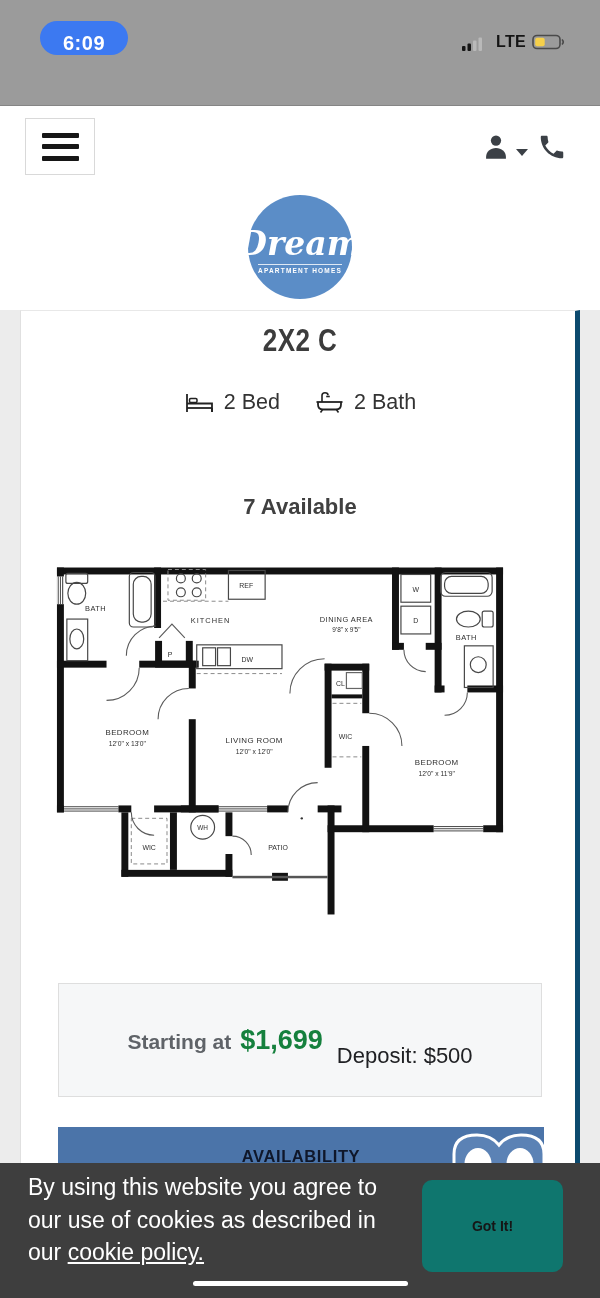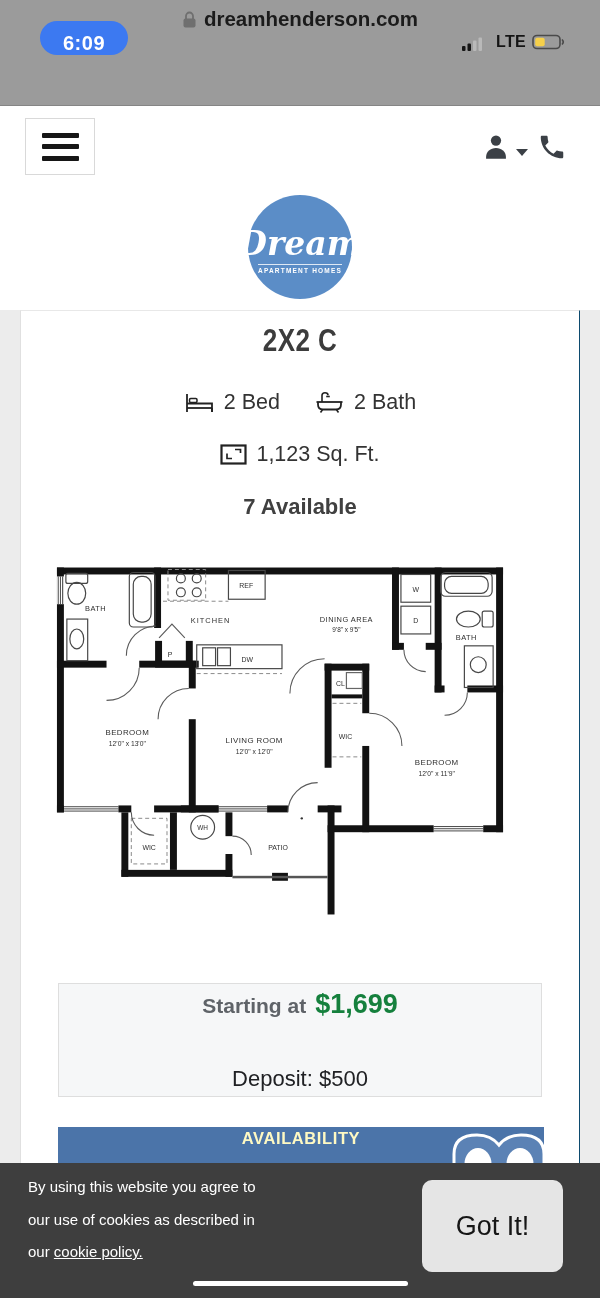--- a/index.html
+++ b/index.html
@@ -27,48 +27,48 @@
   .icon-caret{left:515px;top:42px;}
   .icon-phone{left:537px;top:26px;}
   .logo{left:248px;top:89px;width:104px;height:104px;border-radius:50%;background:#5b8dc7;
         display:flex;flex-direction:column;align-items:center;justify-content:center;font-weight:bold;}
   .logo-name{font-family:"DejaVu Serif",serif;font-style:italic;font-size:33px;color:#fff;line-height:1;margin-top:6px;}
   .logo-sub{font-size:6.5px;color:#fff;letter-spacing:1.2px;margin-top:4px;border-top:1px solid rgba(255,255,255,.8);padding-top:2px;}
 
   
   .pagebg{left:0;top:310px;width:600px;height:988px;background:#ececec;}
   .card{left:20px;top:310px;width:560px;height:988px;background:#fff;
-        border-left:1px solid #e0e0e0;border-right:1px solid #0c4a6e;border-top:1px solid #e8e8e8;box-sizing:border-box;}
+        border-left:1px solid #e0e0e0;border-right:5px solid #0c4a6e;border-top:1px solid #e8e8e8;box-sizing:border-box;}
   .plan-title{left:0;top:12px;width:558px;text-align:center;font-size:31px;font-weight:700;color:#3c3c3c;
               transform:scaleX(.84);letter-spacing:.5px;}
   .featrow{left:0;width:558px;display:flex;align-items:center;justify-content:center;gap:34px;}
   .feat1{top:74px;height:34px;}
   .feat2{top:126px;height:34px;}
   .feat{display:flex;align-items:center;gap:9px;font-size:21.5px;color:#333;}
   .avail{left:0;top:183px;width:558px;text-align:center;font-size:22px;font-weight:700;color:#404040;}
   .floorplan{left:31px;top:250px;width:456px;height:360px;}
 
   .pricebox{left:37px;top:672px;width:484px;height:114px;background:#f6f7f8;border:1px solid #dedede;box-sizing:border-box;
-            display:flex;flex-direction:column;align-items:center;justify-content:center;gap:14px;}
+            display:flex;align-items:center;justify-content:center;gap:14px;}
   .price-line1{display:flex;align-items:baseline;gap:9px;}
   .price-label{font-size:21px;font-weight:700;color:#5f6368;}
   .price-value{font-size:27px;font-weight:700;color:#15803d;}
   .price-deposit{font-size:22px;color:#202124;margin-top:32px;}
 
   .availability{left:37px;top:816px;width:486px;height:172px;background:#4b74a9;}
-  .availability-header{padding-top:2px;text-align:center;font-size:16.5px;font-weight:700;color:#fef9c3;letter-spacing:.6px;}
+  .availability-header{padding-top:20px;text-align:center;font-size:16.5px;font-weight:700;color:#0f172a;letter-spacing:.6px;}
 
   .mascot{left:452px;top:1124px;z-index:5;}
 
   
   .cookie{left:0;top:1163px;width:600px;height:135px;background:#3e3e3e;z-index:10;}
-  .cookie-text{left:28px;top:8px;width:400px;font-size:15px;line-height:32.5px;color:#fff;}
+  .cookie-text{left:28px;top:8px;width:400px;font-size:23px;line-height:32.5px;color:#fff;}
   .cookie-link{color:#fff;text-decoration:underline;cursor:pointer;}
-  .gotit{left:422px;top:17px;width:141px;height:92px;background:#e5e5e5;border:none;border-radius:10px;
-         font-family:"Liberation Sans",sans-serif;font-size:27px;font-weight:400;color:#161616;cursor:pointer;}
+  .gotit{left:422px;top:17px;width:141px;height:92px;background:#0f766e;border:none;border-radius:10px;
+         font-family:"Liberation Sans",sans-serif;font-size:14px;font-weight:700;color:#161616;cursor:pointer;}
   .home-indicator{left:193px;top:118px;width:215px;height:5px;border-radius:2.5px;background:#fff;}
 
   
   .fp-label{font-family:"Liberation Sans",sans-serif;fill:#2e2e2e;}
 </style>
 </head>
 <body>
 
 <div class="screen">
 
@@ -81,27 +81,20 @@
       <rect x="5.5" y="7.5" width="3.5" height="7.5" rx="1" fill="#161616"></rect>
       <rect x="11" y="4.5" width="3.5" height="10.5" rx="1" fill="#b9b9b9"></rect>
       <rect x="16.5" y="1.5" width="3.5" height="13.5" rx="1" fill="#b9b9b9"></rect>
     </svg>
     <div class="abs lte">LTE</div>
     <svg class="abs battery" width="34" height="16" viewBox="0 0 34 16">
       <rect x="1" y="1.5" width="27" height="13" rx="4" fill="none" stroke="#4a4a4a" stroke-width="1.6"></rect>
       <rect x="3.2" y="3.7" width="9.5" height="8.6" rx="2" fill="#f6d04a"></rect>
       <path d="M30,5.5 q2.5,2.5 0,5" stroke="#4a4a4a" stroke-width="1.6" fill="none"></path>
     </svg>
-    <div class="url-row">
-      <svg width="15" height="19" viewBox="0 0 15 19">
-        <path d="M4,9 V6 a3.5,3.5 0 0 1 7,0 V9" fill="none" stroke="#6f6f6f" stroke-width="1.8"></path>
-        <rect x="1.5" y="8.5" width="12" height="9" rx="2" fill="#6f6f6f"></rect>
-      </svg>
-      <span class="url-domain">dreamhenderson.com</span>
-    </div>
   </div>
 
   <div class="abs topwhite">
     <div class="abs menu-btn">
       <div class="menu-bar"></div>
       <div class="menu-bar"></div>
       <div class="menu-bar"></div>
     </div>
     <svg class="abs icon-person" width="28" height="28" viewBox="0 0 24 24">
       <circle cx="12" cy="6.5" r="4.4" fill="#3b4046"></circle>
@@ -140,30 +133,20 @@
           <path d="M8,12 V5.5 q0,-2.8 3,-2.8 q3,0 3,2.5" stroke="#222" stroke-width="1.6" fill="none"></path>
           <path d="M12.2,6.5 h3.6" stroke="#222" stroke-width="1.6" fill="none"></path>
           <path d="M2.5,12 H28.5" stroke="#222" stroke-width="1.8" fill="none"></path>
           <path d="M4,12 v2.5 q0,5 5,5 h13 q5,0 5,-5 V12" stroke="#222" stroke-width="1.8" fill="none"></path>
           <path d="M8.5,19.8 L6.5,22.5 M22.5,19.8 L24.5,22.5" stroke="#222" stroke-width="1.6" fill="none"></path>
         </svg>
         <span>2 Bath</span>
       </div>
     </div>
 
-    <div class="abs featrow feat2">
-      <div class="feat">
-        <svg width="27" height="21" viewBox="0 0 27 21">
-          <rect x="1.5" y="1.5" width="24" height="18" fill="none" stroke="#222" stroke-width="2.2"></rect>
-          <path d="M7,9.5 V14.5 H12" fill="none" stroke="#222" stroke-width="1.7"></path>
-          <path d="M15,5.5 H20.5 V9" fill="none" stroke="#222" stroke-width="1.7"></path>
-        </svg>
-        <span>1,123 Sq. Ft.</span>
-      </div>
-    </div>
 
     <div class="abs avail">7 Available</div>
 
     <svg class="abs floorplan" viewBox="0 0 460 360" width="456" height="360">
       <rect x="0" y="0" width="460" height="360" fill="#ffffff"></rect>
 
       <g fill="#121212">
         <rect x="5" y="5" width="450" height="7"></rect>
         <rect x="5" y="5" width="7" height="247"></rect>
         <rect x="448" y="5" width="7" height="267"></rect>

